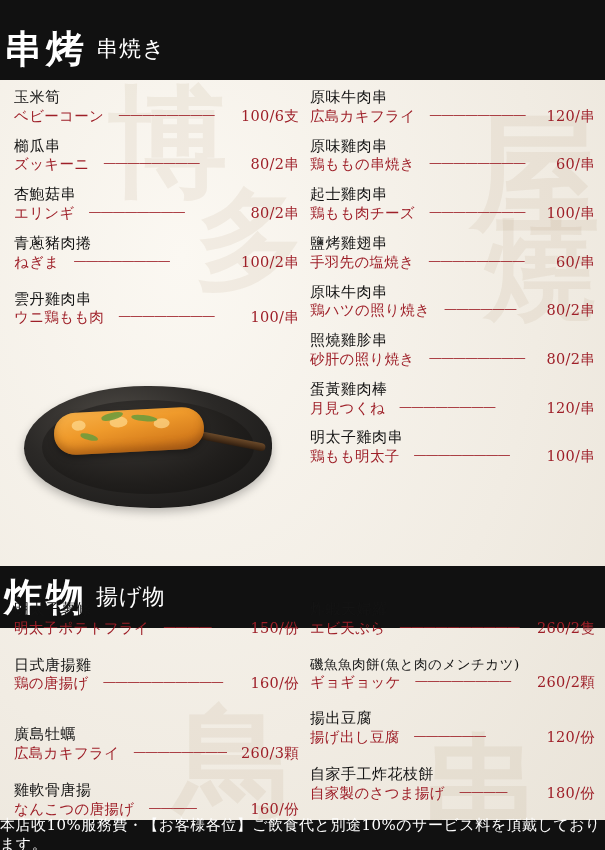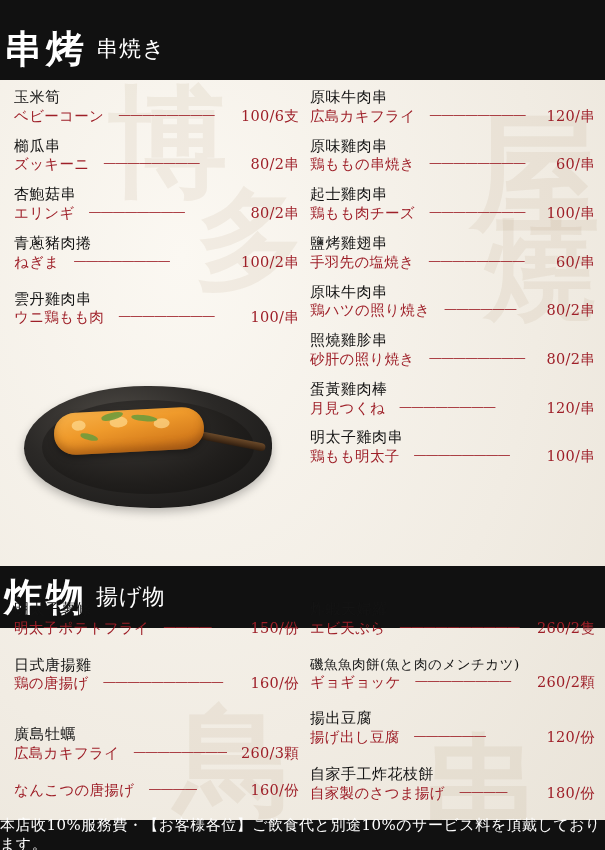--- a/index.html
+++ b/index.html
@@ -371,20 +371,21 @@
     </div>
     <div class="item" style="margin-bottom:18px;">
       <div class="jp">廣島牡蠣</div>
       <div class="kana-row">
         <span class="kana">広島カキフライ</span>
         <span class="lead">————————</span>
         <span class="price">260/3顆</span>
       </div>
     </div>
     <div class="item">
+      <div class="jp">雞軟骨唐揚</div>
       <div class="kana-row">
         <span class="kana">なんこつの唐揚げ</span>
         <span class="lead">————</span>
         <span class="price">160/份</span>
       </div>
     </div>
   </div>
 
   <div class="col col-right s2-right">
     <div class="item" style="margin-bottom:18px;">

